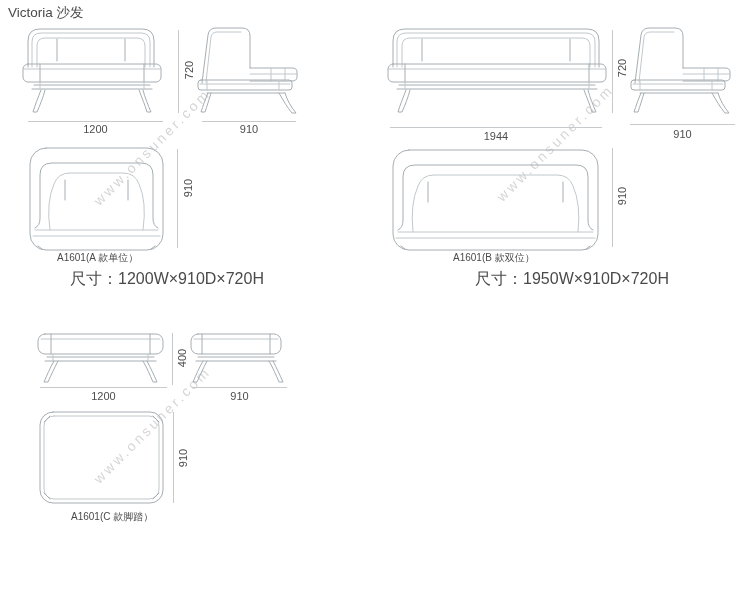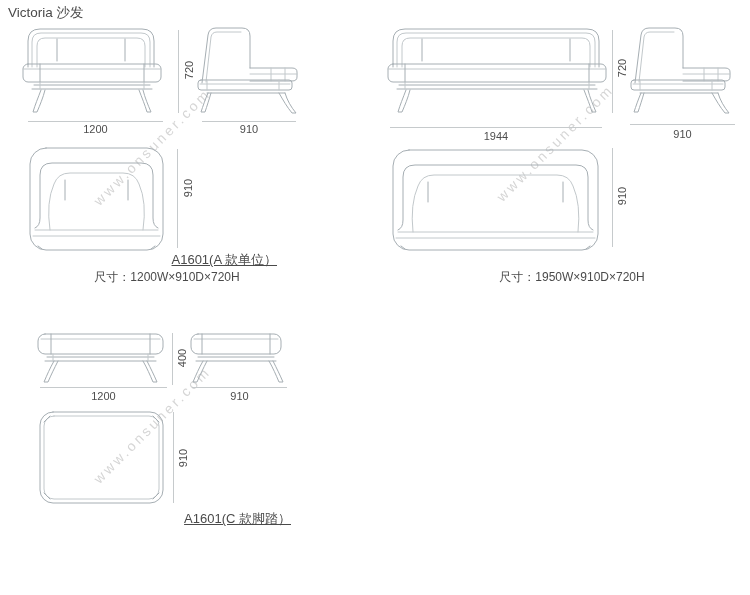--- a/index.html
+++ b/index.html
@@ -9,22 +9,22 @@
   .wm{position:absolute;transform:translate(-50%,-50%) rotate(-45deg);color:#d6d6d6;
       font-size:14px;letter-spacing:3px;white-space:nowrap;pointer-events:none;}
   .art{position:absolute;}
   .art path,.art rect,.art line{fill:none;stroke:#a6aeb3;stroke-width:1;
       stroke-linejoin:round;stroke-linecap:round;}
   .art .lt{stroke:#c2c8cb;}
   .dl{position:absolute;background:#c6cacc;}
   .hd{position:absolute;font-size:11px;color:#4d4d4d;text-align:center;white-space:nowrap;}
   .vd{position:absolute;font-size:11px;color:#4d4d4d;white-space:nowrap;
       transform:translate(-50%,-50%) rotate(-90deg);}
-  .lbl{position:absolute;width:220px;font-size:13px;color:#4a4a4a;text-align:right;white-space:nowrap;text-decoration:underline;}
-  .sz{position:absolute;width:220px;font-size:12px;color:#4a4a4a;text-align:center;white-space:nowrap;}
+  .lbl{position:absolute;width:220px;font-size:10px;color:#4a4a4a;text-align:left;white-space:nowrap;}
+  .sz{position:absolute;width:220px;font-size:16px;color:#4a4a4a;text-align:center;white-space:nowrap;}
 </style>
 </head>
 <body>
 
 <div class="canvas">
 
   <div class="title">Victoria 沙发</div>
 
   <div class="wm" style="left:152px;top:147px">www.onsuner.com</div>
   <div class="wm" style="left:555px;top:143px">www.onsuner.com</div>
@@ -134,20 +134,21 @@
     <line x1="38" y1="40" x2="38" y2="60"></line>
       <line x1="173" y1="40" x2="173" y2="60"></line>
     <line class="lt" x1="8" y1="90" x2="203" y2="90"></line>
     <line class="lt" x1="6" y1="96" x2="205" y2="96"></line>
     <line x1="11" y1="104" x2="15" y2="107"></line>
       <line x1="200" y1="104" x2="196" y2="107"></line>
   </svg>
   <div class="dl" style="left:612px;top:148px;width:1px;height:99px"></div>
   <div class="vd" style="left:622px;top:196px">910</div>
 
+  <div class="lbl" style="left:453px;top:251px">A1601(B 款双位）</div>
   <div class="sz" style="left:462px;top:269px">尺寸：1950W×910D×720H</div>
 
   <svg class="art" style="left:35px;top:330px" width="135" height="58" viewBox="0 0 135 58">
     <rect x="3" y="4" width="125" height="20" rx="7"></rect>
     <line class="lt" x1="6" y1="9" x2="125" y2="9"></line>
     <line x1="16" y1="4" x2="16" y2="24"></line>
       <line x1="115" y1="4" x2="115" y2="24"></line>
     <line x1="12" y1="27" x2="119" y2="27"></line>
       <line x1="10" y1="31" x2="121" y2="31"></line>
     <line class="lt" x1="18" y1="24" x2="18" y2="31"></line>

